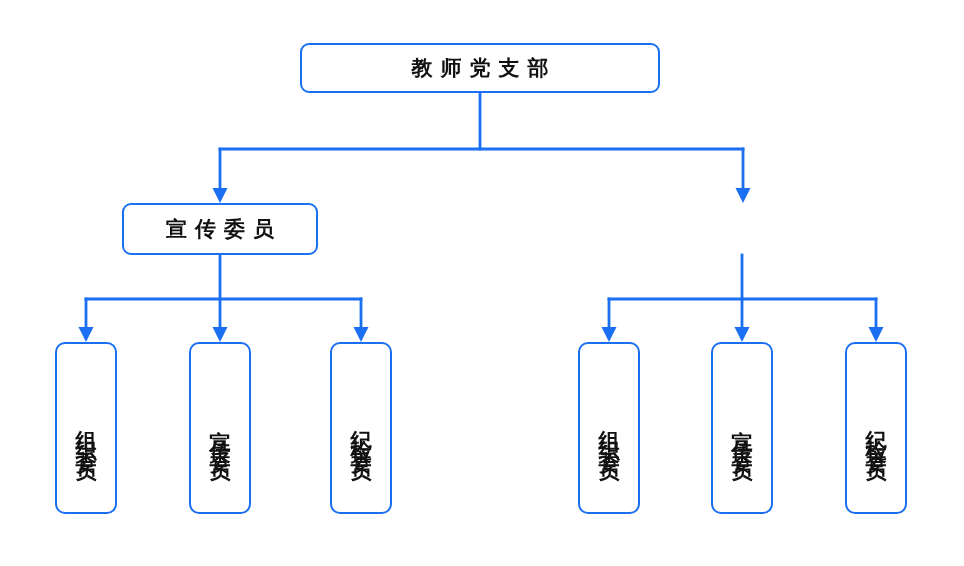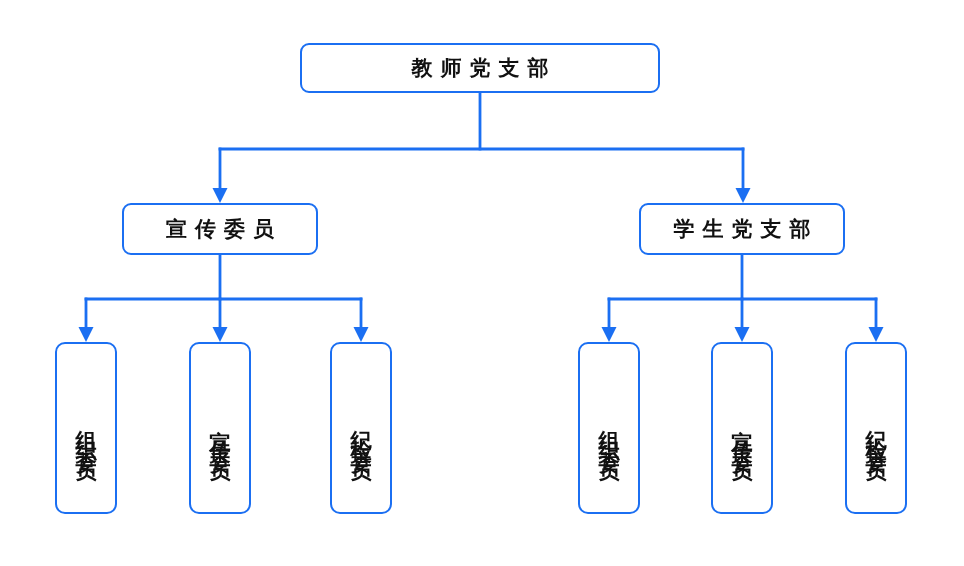--- a/index.html
+++ b/index.html
@@ -74,23 +74,20 @@
     </g>
   </svg>
 
   <div class="node wide" style="left:300px;top:43px;width:360px;height:50px;">
     <span class="h-label">教师党支部</span>
   </div>
 
   <div class="node wide" style="left:122px;top:203px;width:196px;height:52px;">
     <span class="h-label">宣传委员</span>
   </div>
-  <div class="node wide" style="left:639px;top:203px;width:206px;height:52px;">
-    <span class="h-label">学生党支部</span>
-  </div>
 
   <div class="node tall" style="left:55px;top:342px;width:62px;height:172px;">
     <span class="v-label">组织委员</span>
   </div>
   <div class="node tall" style="left:189px;top:342px;width:62px;height:172px;">
     <span class="v-label">宣传委员</span>
   </div>
   <div class="node tall" style="left:330px;top:342px;width:62px;height:172px;">
     <span class="v-label">纪检委员</span>
   </div>

